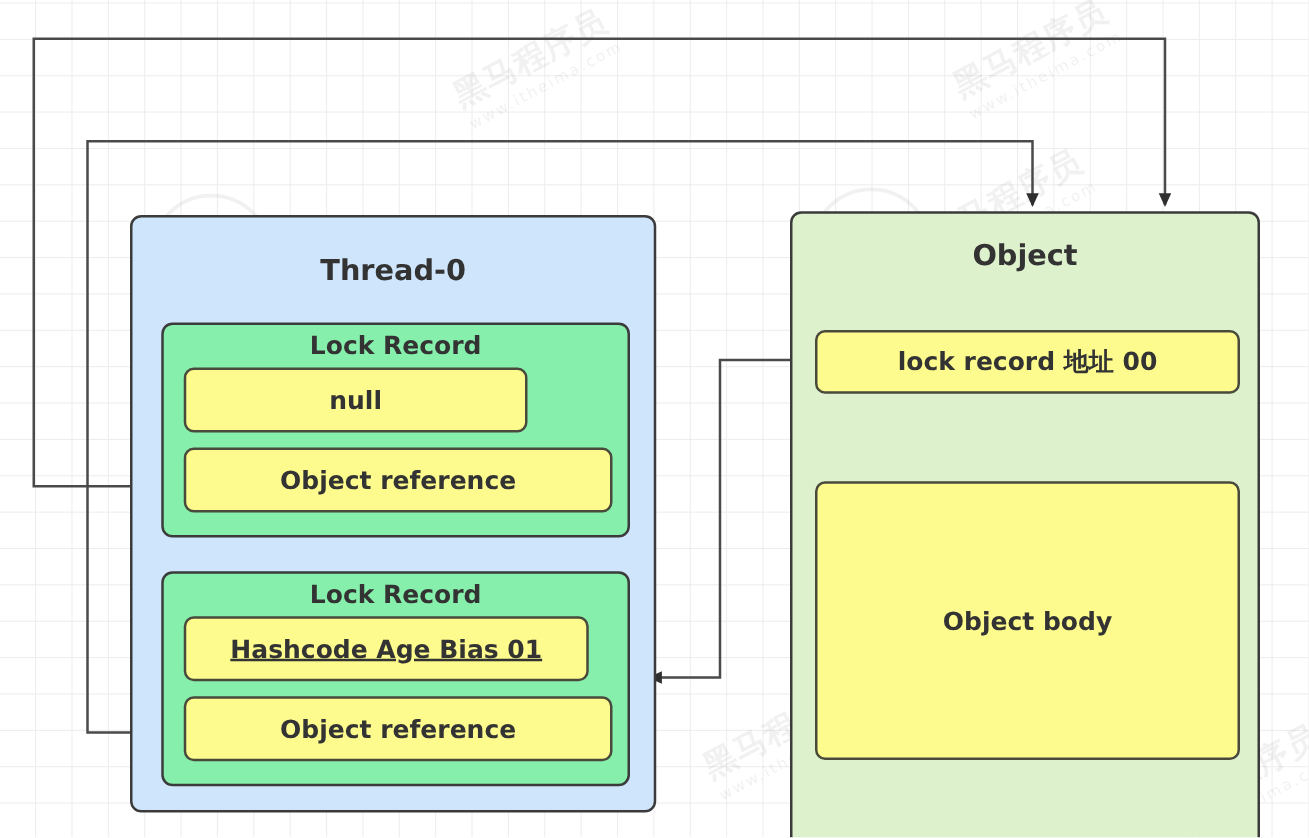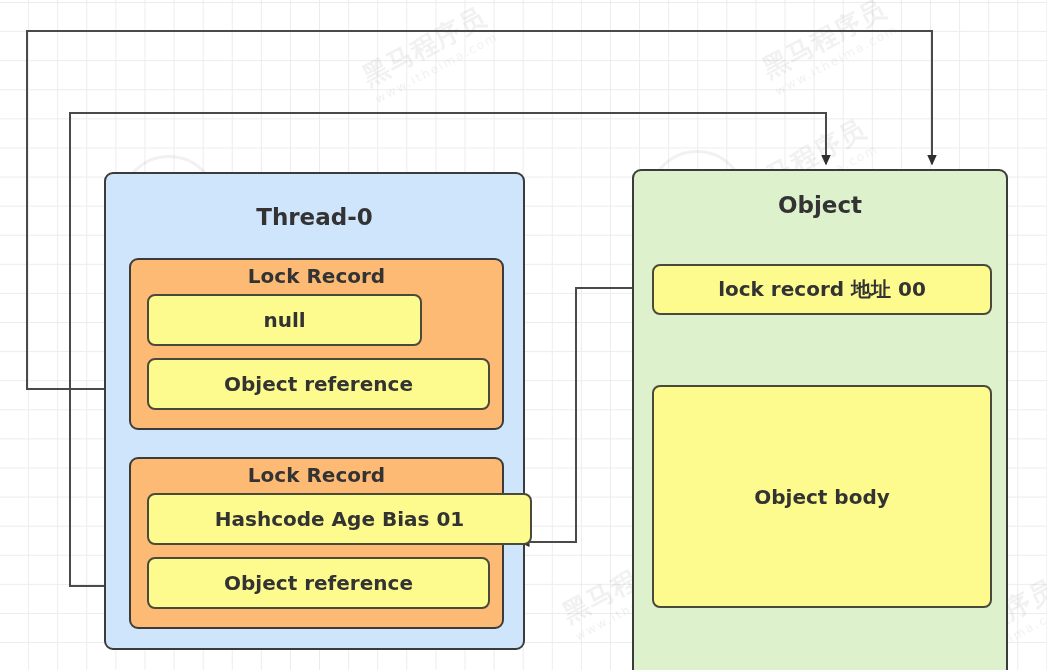--- a/index.html
+++ b/index.html
@@ -70,21 +70,21 @@
     text-align: center;
     font-size: 23px;
     font-weight: bold;
     color: #333333;
   }
   .thread-panel { background: #cfe5fb; }
   .object-panel { background: #ddf2cc; }
 
   .lock-record {
     position: absolute;
-    background: #fdba74;
+    background: #86efac;
     border: 2px solid #3b3b3b;
     border-radius: 9px;
     box-sizing: border-box;
   }
   .lr-title {
     position: absolute;
     left: 0; right: 0;
     top: 4px;
     text-align: center;
     font-size: 20px;
@@ -163,21 +163,21 @@
     <div class="panel-title" style="top:18px;margin-top:12px;">Thread-0</div>
 
     <div class="lock-record" style="left:23px; top:84px; width:375px; height:172px;">
       <div class="lr-title">Lock Record</div>
       <div class="ybox" style="left:16px; top:34px; width:275px; height:52px;">null</div>
       <div class="ybox" style="left:16px; top:98px; width:343px; height:52px;">Object reference</div>
     </div>
 
     <div class="lock-record" style="left:23px; top:283px; width:375px; height:172px;">
       <div class="lr-title">Lock Record</div>
-      <div class="ybox" style="left:16px; top:34px; width:385px; height:52px;">Hashcode Age Bias 01</div>
+      <div class="ybox" style="left:16px; top:34px; width:324px; height:52px;text-decoration:underline;">Hashcode Age Bias 01</div>
       <div class="ybox" style="left:16px; top:98px; width:343px; height:52px;">Object reference</div>
     </div>
   </div>
 
   <div class="panel object-panel" style="left:632px; top:169px; width:376px; height:621px;">
     <div class="panel-title" style="top:21px;">Object</div>
 
     <div class="ybox" style="left:18px; top:93px; width:340px; height:51px;">lock record 地址 00</div>
     <div class="ybox" style="left:18px; top:214px; width:340px; height:223px;">Object body</div>
   </div>

